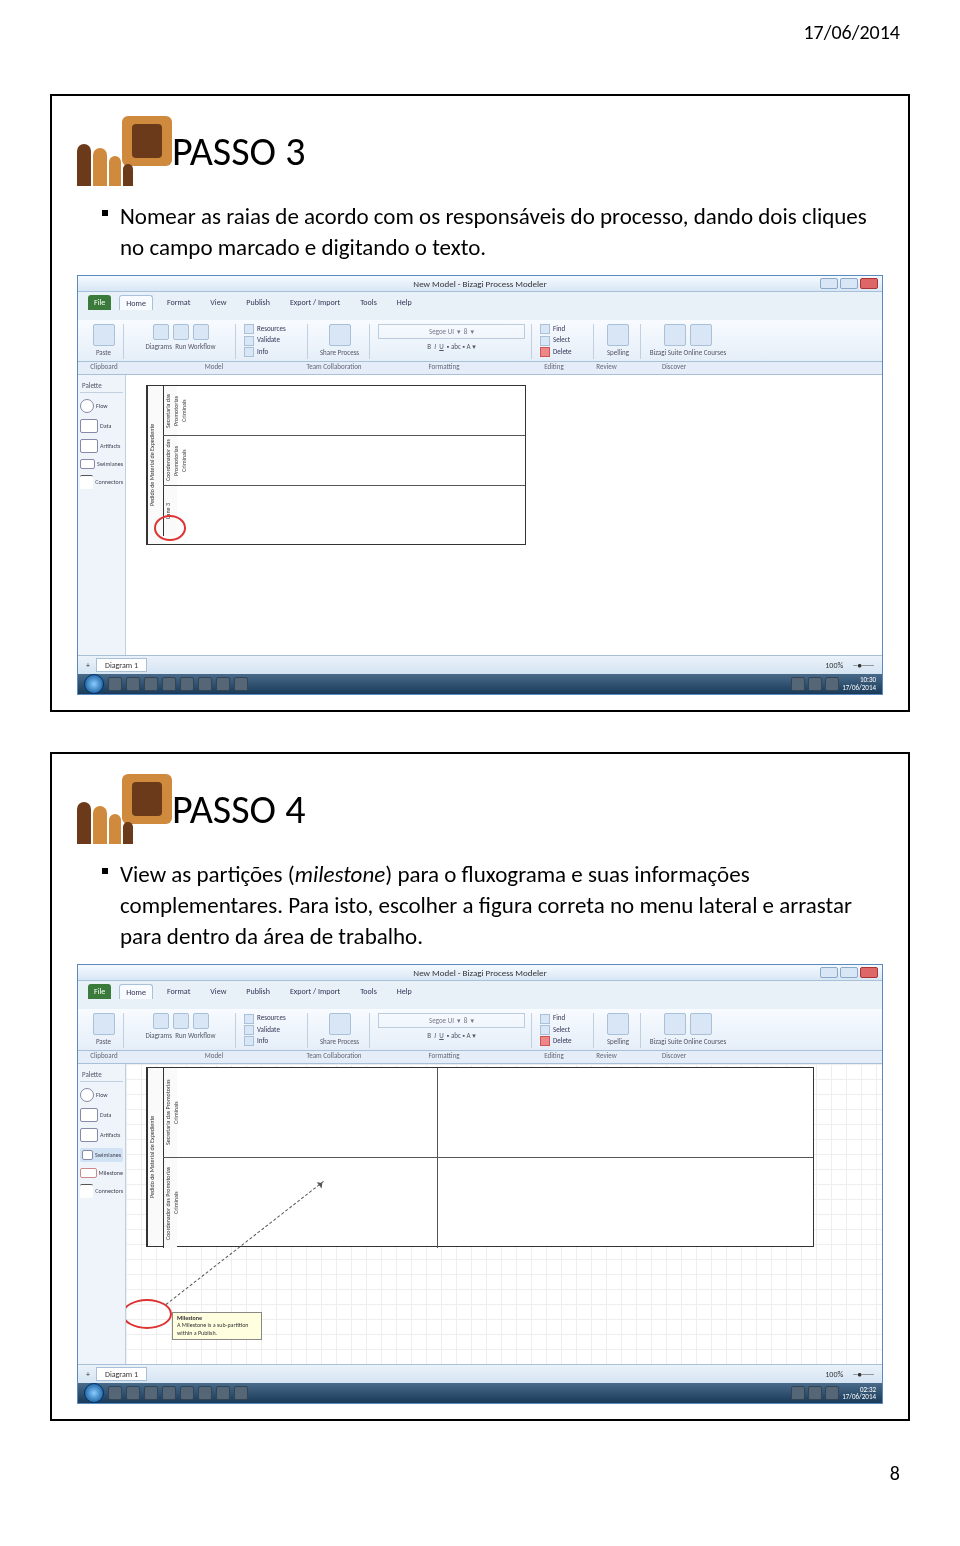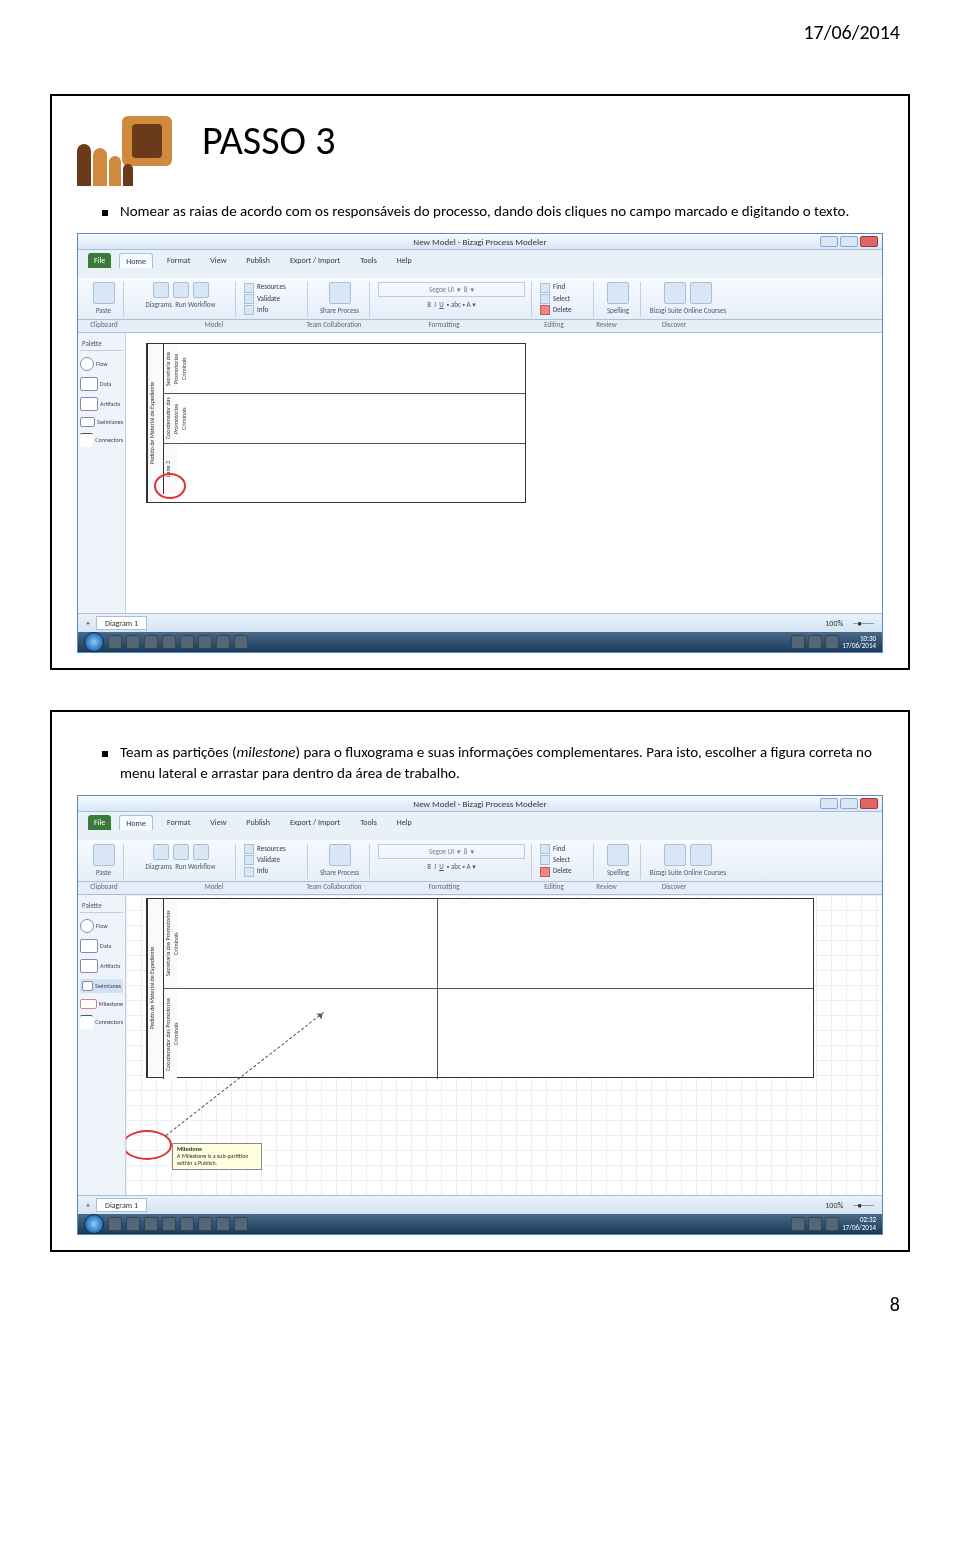--- a/index.html
+++ b/index.html
@@ -16,21 +16,21 @@
     font-size: 20px;
   }
   .slide-box {
     border: 2px solid #000;
     margin: 40px 50px 30px 50px;
     padding: 20px 25px 15px 25px;
     background: #fff;
   }
   .slide-head {
     display: flex;
-    gap: 30px;
+    align-items: center;
     margin-bottom: 15px;
   }
   .logo {
     width: 95px;
     height: 70px;
     position: relative;
     flex-shrink: 0;
   }
   .logo::before {
     content: "";
@@ -74,21 +74,21 @@
     align-items: flex-start;
     margin: 10px 10px 12px 25px;
   }
   .bullet-dot {
     width: 6px; height: 6px;
     background: #000;
     margin-top: 9px;
     flex-shrink: 0;
   }
   .bullet-text {
-    font-size: 15px;
+    font-size: 23px;
     line-height: 1.35;
     color: #000;
   }
   .em { font-style: italic; }
 
   
   .shot {
     background: #e8f0f8;
     border: 1px solid #5a8ac0;
     position: relative;
@@ -477,24 +477,35 @@
         <div class="clock">
             <div>10:30</div>
             <div>17/06/2014</div>
           </div>
       </div>
     </div>
   </div>
 </div>
 
 <div class="slide-box">
+  <div class="slide-head">
+    <div class="logo">
+      <div class="figs">
+          <div class="fig a"></div>
+          <div class="fig b"></div>
+          <div class="fig c"></div>
+          <div class="fig d"></div>
+        </div>
+    </div>
+    <div class="slide-title">PASSO 4</div>
+  </div>
   <div class="bullet-row">
     <div class="bullet-dot"></div>
     <div class="bullet-text">
-      <span>Team as partições (</span><span class="em">milestone</span><span>) para o fluxograma e suas informações complementares. Para isto, escolher a figura correta no menu lateral e arrastar para dentro da área de trabalho.</span>
+      <span>View as partições (</span><span class="em">milestone</span><span>) para o fluxograma e suas informações complementares. Para isto, escolher a figura correta no menu lateral e arrastar para dentro da área de trabalho.</span>
     </div>
   </div>
 
   <div class="shot">
     <div class="shot-title">
       <span>New Model - Bizagi Process Modeler</span>
       <div class="win-btns">
           <span></span>
           <span></span>
           <span class="close"></span>

